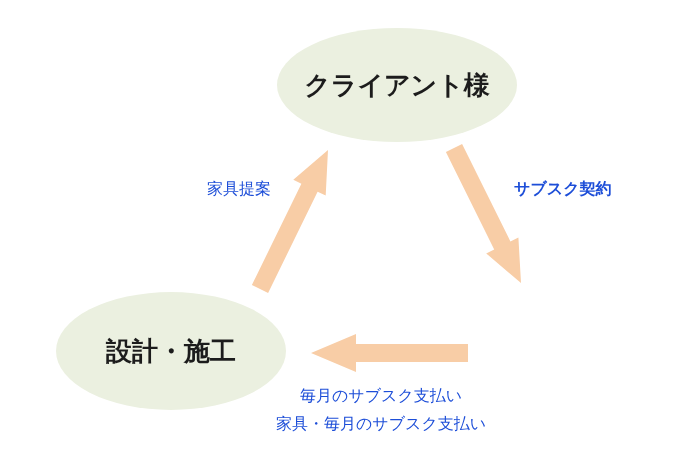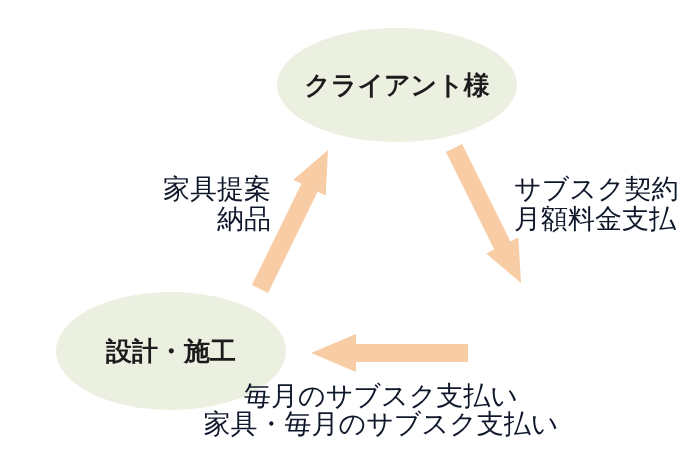--- a/index.html
+++ b/index.html
@@ -43,27 +43,27 @@
     white-space:nowrap;
     margin-right:-5px; 
   }
 
   
   .arrows{position:absolute;left:0;top:0;width:700px;height:450px;pointer-events:none;}
 
   
   .edge-label{
     position:absolute;
-    color:#0f172a;
-    font-size:27px;
+    color:#1d4ed8;
+    font-size:16px;
     line-height:30px;
     white-space:nowrap;
   }
   .edge-label-left{right:470px;top:174px;text-align:right;}
-  .edge-label-right{left:473px;top:174px;text-align:left;}
+  .edge-label-right{left:473px;top:174px;text-align:left;font-weight:bold;}
   .edge-label-bottom{left:140px;top:382px;width:400px;text-align:center;line-height:28px;}
   .edge-line{display:block;}
 </style>
 </head>
 <body>
 
 <div class="canvas">
 
   <div class="node node-client">
     <div class="node-heading">クライアント様</div>
@@ -75,26 +75,24 @@
 
 
   <svg class="arrows" viewBox="0 0 700 450">
     <polygon fill="#f8cda6" points="227.1,293 276.6,191.7 284.7,195.6 287,150 252.3,179.8 260.4,183.7 210.9,285"></polygon>
     <polygon fill="#f8cda6" points="404.9,152 453.2,249.4 445.2,253.4 480,283 477.4,237.4 469.4,241.4 421.1,144"></polygon>
     <polygon fill="#f8cda6" points="427,344 315,344 315,334 270,353 315,372 315,362 427,362"></polygon>
   </svg>
 
   <div class="edge-label edge-label-left">
     <span class="edge-line">家具提案</span>
-    <span class="edge-line">納品</span>
   </div>
 
   <div class="edge-label edge-label-right">
     <span class="edge-line">サブスク契約</span>
-    <span class="edge-line">月額料金支払</span>
   </div>
 
   <div class="edge-label edge-label-bottom">
     <span class="edge-line">毎月のサブスク支払い</span>
     <span class="edge-line">家具・毎月のサブスク支払い</span>
   </div>
 
 </div>
 
 </body></html>

